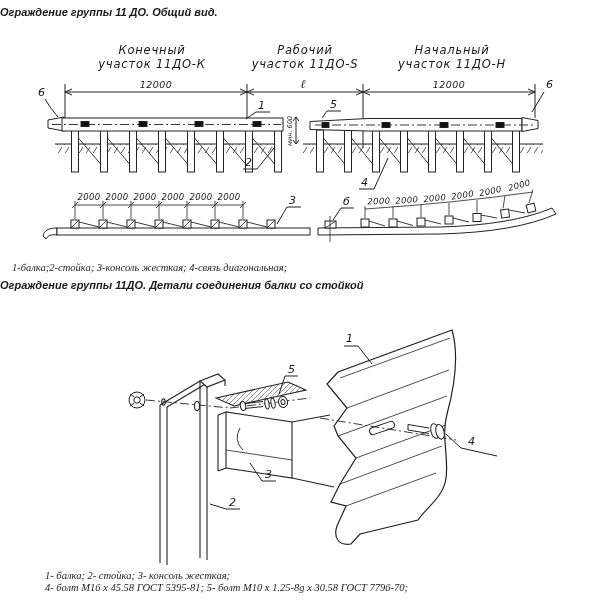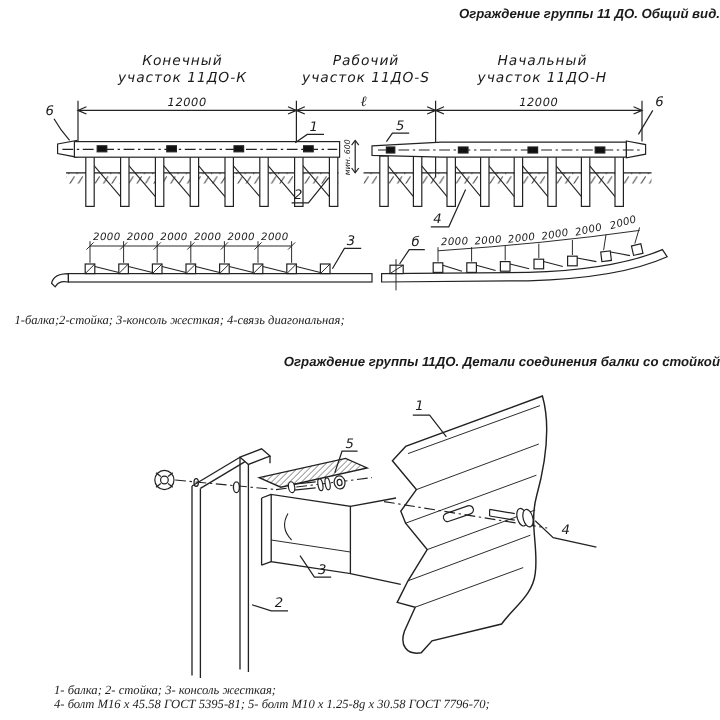--- a/index.html
+++ b/index.html
@@ -1,19 +1,19 @@
 <!DOCTYPE html>
 <html><head>
 <meta charset="utf-8">
 <style>
   html,body{margin:0;padding:0;background:#fff;}
   body{width:600px;height:600px;position:relative;overflow:hidden;
        font-family:"Liberation Sans",sans-serif;color:#1a1a1a;}
   .abs{position:absolute;left:0;width:600px;}
-  .title{font-weight:bold;font-style:italic;font-size:11px;text-align:right;}
+  .title{font-weight:bold;font-style:italic;font-size:11px;text-align:left;}
   .legend{font-family:"Liberation Serif",serif;font-style:italic;font-size:10.5px;
           line-height:1.15;color:#222;margin-left:12px;}
   svg{display:block;}
   svg text{fill:#1a1a1a;}
   .hand{font-family:"DejaVu Sans",sans-serif;font-style:italic;font-size:11.5px;letter-spacing:0.8px;}
   .dimtxt{font-family:"DejaVu Sans",sans-serif;font-style:italic;font-size:9.5px;letter-spacing:0.5px;}
   .dimtxt2{font-family:"DejaVu Sans",sans-serif;font-style:italic;font-size:8.5px;letter-spacing:0.3px;}
   .callout{font-family:"DejaVu Sans",sans-serif;font-style:italic;font-size:11px;}
   .ell{font-family:"DejaVu Serif",serif;font-style:italic;font-size:12px;}
   .vdim{font-family:"DejaVu Sans",sans-serif;font-style:italic;font-size:6.5px;}
@@ -242,21 +242,21 @@
     <text class="dimtxt2" transform="translate(520,152) rotate(-15)">2000</text>
   </g>
   <text class="callout" x="343" y="169">б</text>
   <path d="M354,172 L341,172 L333,184" stroke="#222" fill="none"></path>
 </svg>
 
 <div class="abs legend" style="top:262px;">
   <div>1-балка;2-стойка; 3-консоль жесткая; 4-связь диагональная;</div>
 </div>
 
-<div class="abs title" style="top:296px;">Ограждение группы 11ДО. Детали соединения балки со стойкой</div>
+<div class="abs title" style="top:279px;">Ограждение группы 11ДО. Детали соединения балки со стойкой</div>
 
 <svg class="abs" style="top:318px;" width="600" height="252" viewBox="0 0 600 252">
   <defs>
     <pattern id="phatch" width="5" height="5" patternUnits="userSpaceOnUse">
       <line x1="0" y1="5" x2="5" y2="0" stroke="#444" stroke-width="0.6"></line>
     </pattern>
   </defs>
 
   <g stroke="#222" fill="#fff">
     <circle cx="137" cy="82" r="8"></circle>

